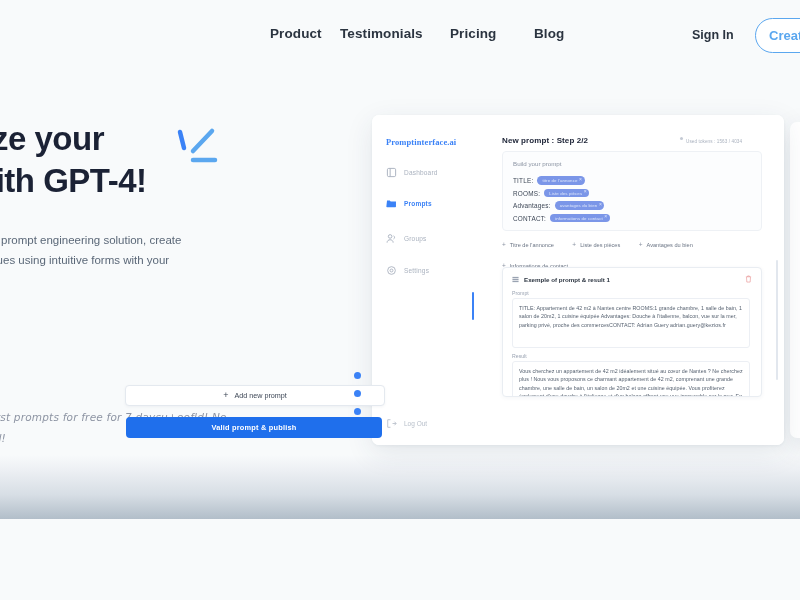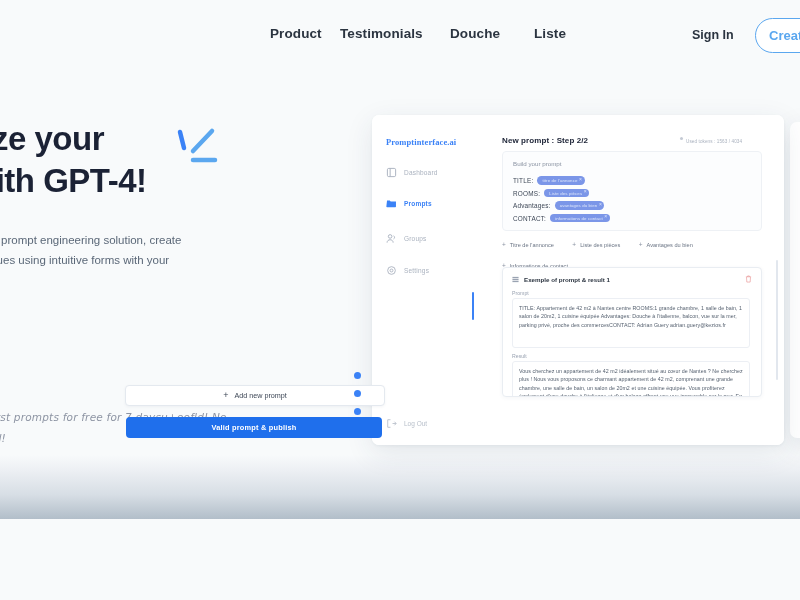--- a/index.html
+++ b/index.html
@@ -126,22 +126,22 @@
 <body>
 
 <div class="bg-top"></div>
 <div class="bg-gradient"></div>
 <div class="bg-bottom"></div>
 
 <div class="nav">
   <div class="nav-links">
     <div class="nav-link product">Product</div>
     <div class="nav-link testi">Testimonials</div>
-    <div class="nav-link pricing">Douche</div>
-    <div class="nav-link blog">Liste</div>
+    <div class="nav-link pricing">Pricing</div>
+    <div class="nav-link blog">Blog</div>
   </div>
   <div class="signin">Sign In</div>
   <div class="create-btn">
     <span>Create</span>
   </div>
 </div>
 
 <div class="hero">
   <h1>
     <span>...onize your</span>

